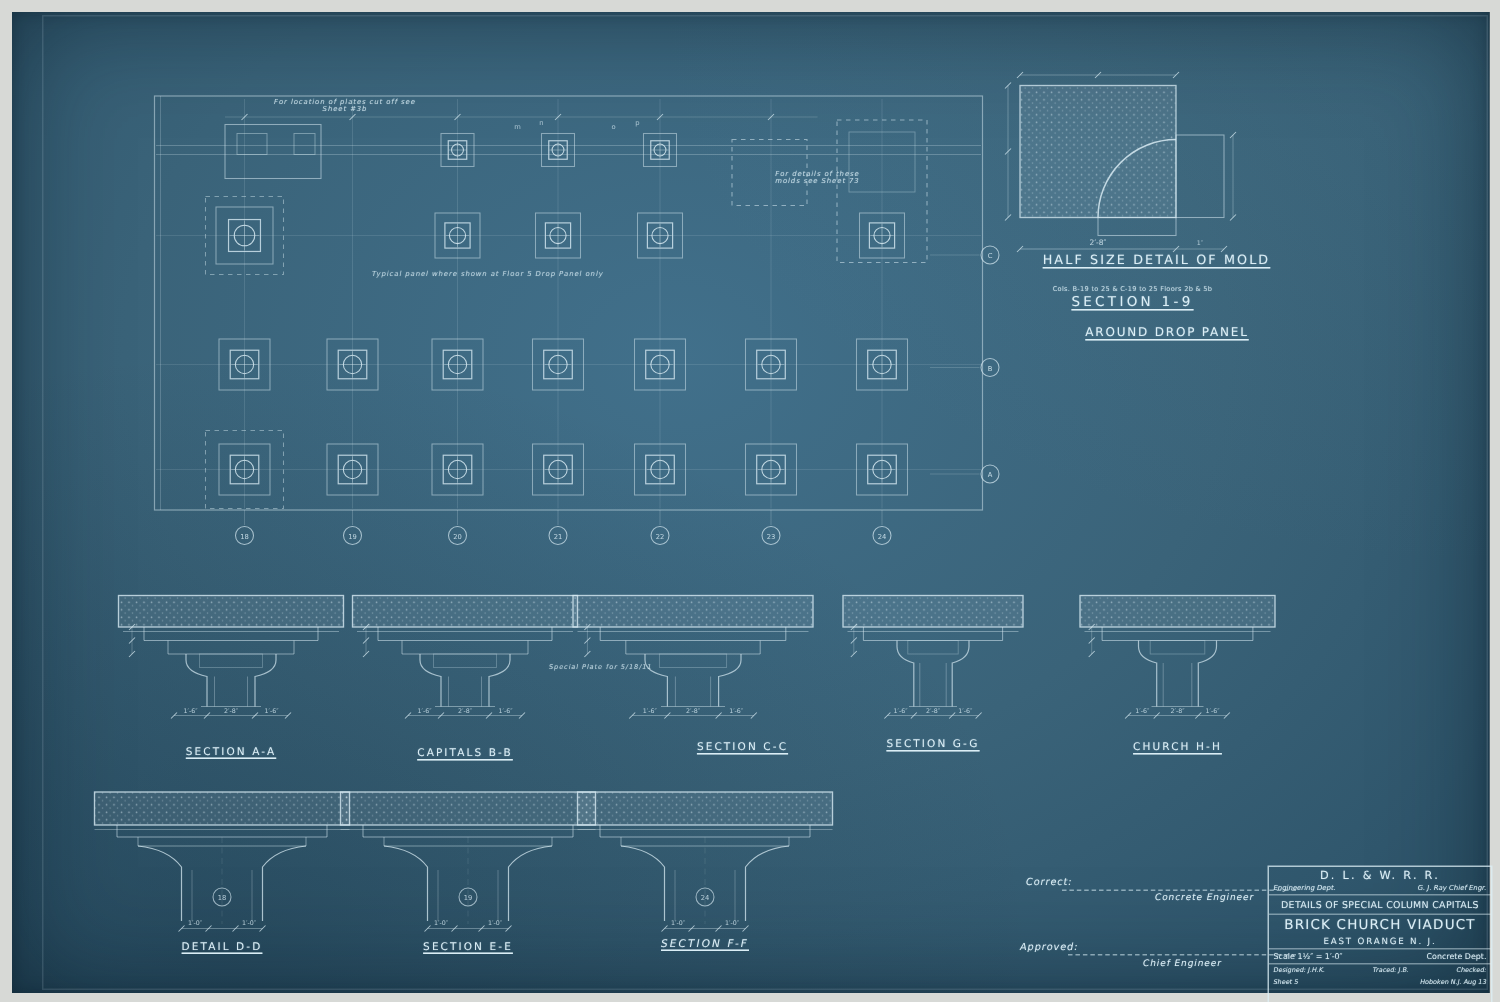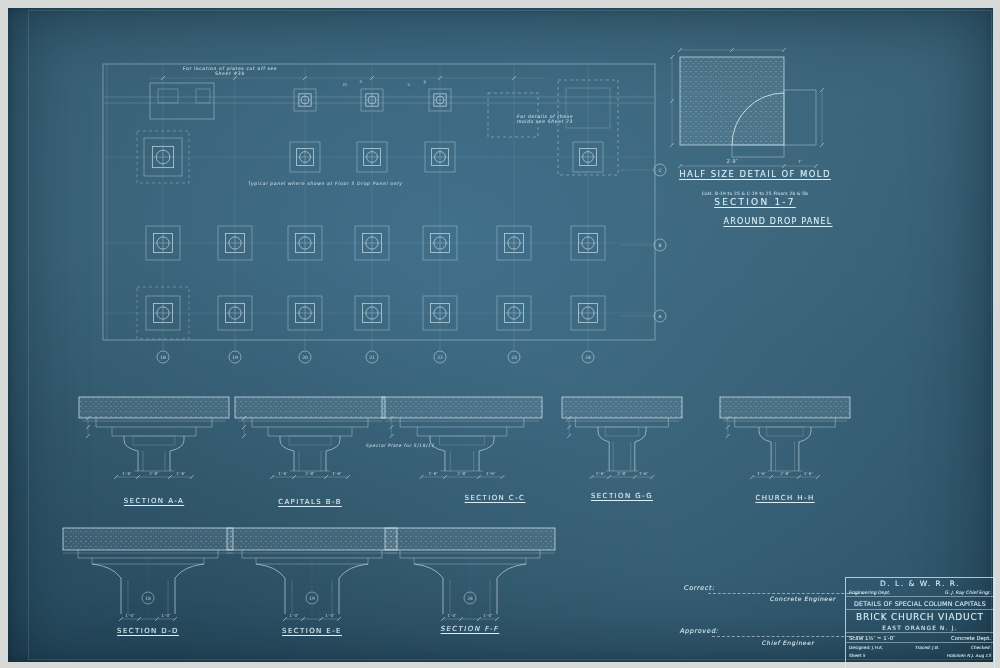--- a/index.html
+++ b/index.html
@@ -465,24 +465,24 @@
       <text x="470" y="600" font-size="4.5" fill-opacity="0.8" text-anchor="middle">24</text>
       <line x1="443" y1="619" x2="497" y2="619" stroke="#d7eaf2" stroke-opacity="0.4" stroke-width="0.6" fill="none"></line>
       <line x1="441" y1="621" x2="445" y2="617" stroke="#d7eaf2" stroke-opacity="0.75" stroke-width="0.7" fill="none"></line>
       <line x1="459" y1="621" x2="463" y2="617" stroke="#d7eaf2" stroke-opacity="0.75" stroke-width="0.7" fill="none"></line>
       <line x1="477" y1="621" x2="481" y2="617" stroke="#d7eaf2" stroke-opacity="0.75" stroke-width="0.7" fill="none"></line>
       <line x1="495" y1="621" x2="499" y2="617" stroke="#d7eaf2" stroke-opacity="0.75" stroke-width="0.7" fill="none"></line>
       <text x="452" y="616.5" font-size="4.2" fill-opacity="0.8" text-anchor="middle">1′-0″</text>
       <text x="488" y="616.5" font-size="4.2" fill-opacity="0.8" text-anchor="middle">1′-0″</text>
     </svg>
 
-  <div class="bp u ctr" style="left:665px;top:169px;width:180px;font-size:8.5px;letter-spacing:1.4px;">HALF SIZE DETAIL OF MOLD</div>
+  <div class="bp u ctr" style="left:665px;top:169px;width:180px;font-size:8.5px;letter-spacing:1.4px;padding-left:16px;">HALF SIZE DETAIL OF MOLD</div>
   <div class="bp u ctr" style="left:688px;top:180px;width:180px;font-size:8px;letter-spacing:1.2px;margin-top:37px;">AROUND DROP PANEL</div>
   <div class="bp ctr" style="left:665px;top:191px;width:180px;font-size:4.4px;letter-spacing:.2px;opacity:.85;">Cols. B-19 to 25 &amp; C-19 to 25  Floors 2b &amp; 5b</div>
-  <div class="bp u ctr" style="left:665px;top:197px;width:180px;font-size:9px;letter-spacing:2.2px;">SECTION 1-7</div>
+  <div class="bp u ctr" style="left:665px;top:197px;width:180px;font-size:9px;letter-spacing:2.2px;">SECTION 1-9</div>
 
   <div class="bp ctr it" style="left:165px;top:66px;width:130px;font-size:4.6px;opacity:.85;">For location of plates cut off see
 Sheet #3b</div>
   <div class="bp ctr it" style="left:503px;top:114px;width:84px;font-size:4.6px;opacity:.85;">For details of these
 molds see Sheet 73</div>
   <div class="bp it" style="left:248px;top:181px;width:180px;font-size:4.6px;opacity:.8;white-space:nowrap;">Typical panel where shown at Floor 5 Drop Panel only</div>
   <div class="bp it" style="left:366px;top:443px;width:90px;font-size:4.4px;opacity:.8;white-space:nowrap;">Special Plate for 5/18/11</div>
 
   <div class="bp it" style="left:684px;top:584px;font-size:6.5px;">Correct:</div>
   <div class="sig" style="left:708px;top:592px;width:156px;"></div>
@@ -516,16 +516,16 @@
     <div class="rw it" style="height:8px;font-size:4.3px;">
       <span>Sheet 5</span>
       <span>Hoboken N.J. Aug 13</span>
     </div>
   </div>
 <div class="bp sec" style="left: 154px; top: 497px; text-decoration: underline;">SECTION A-A</div>
     <div class="bp sec" style="left: 310px; top: 498px;">CAPITALS B-B</div>
     <div class="bp sec" style="left: 462px; top: 494px; margin-left: 33px;">SECTION C-C</div>
     <div class="bp sec" style="left: 622px; top: 492px;">SECTION G-G</div>
     <div class="bp sec" style="left: 785px; top: 494px;">CHURCH H-H</div>
-    <div class="bp sec" style="left: 148px; top: 627px;">SECTION D-D</div>
+    <div class="bp sec" style="left: 148px; top: 627px;">DETAIL D-D</div>
     <div class="bp sec" style="left: 312px; top: 627px;">SECTION E-E</div>
     <div class="bp sec" style="left: 470px; top: 625px; font-style: italic;">SECTION F-F</div>
   </div>
 
 </body></html>

